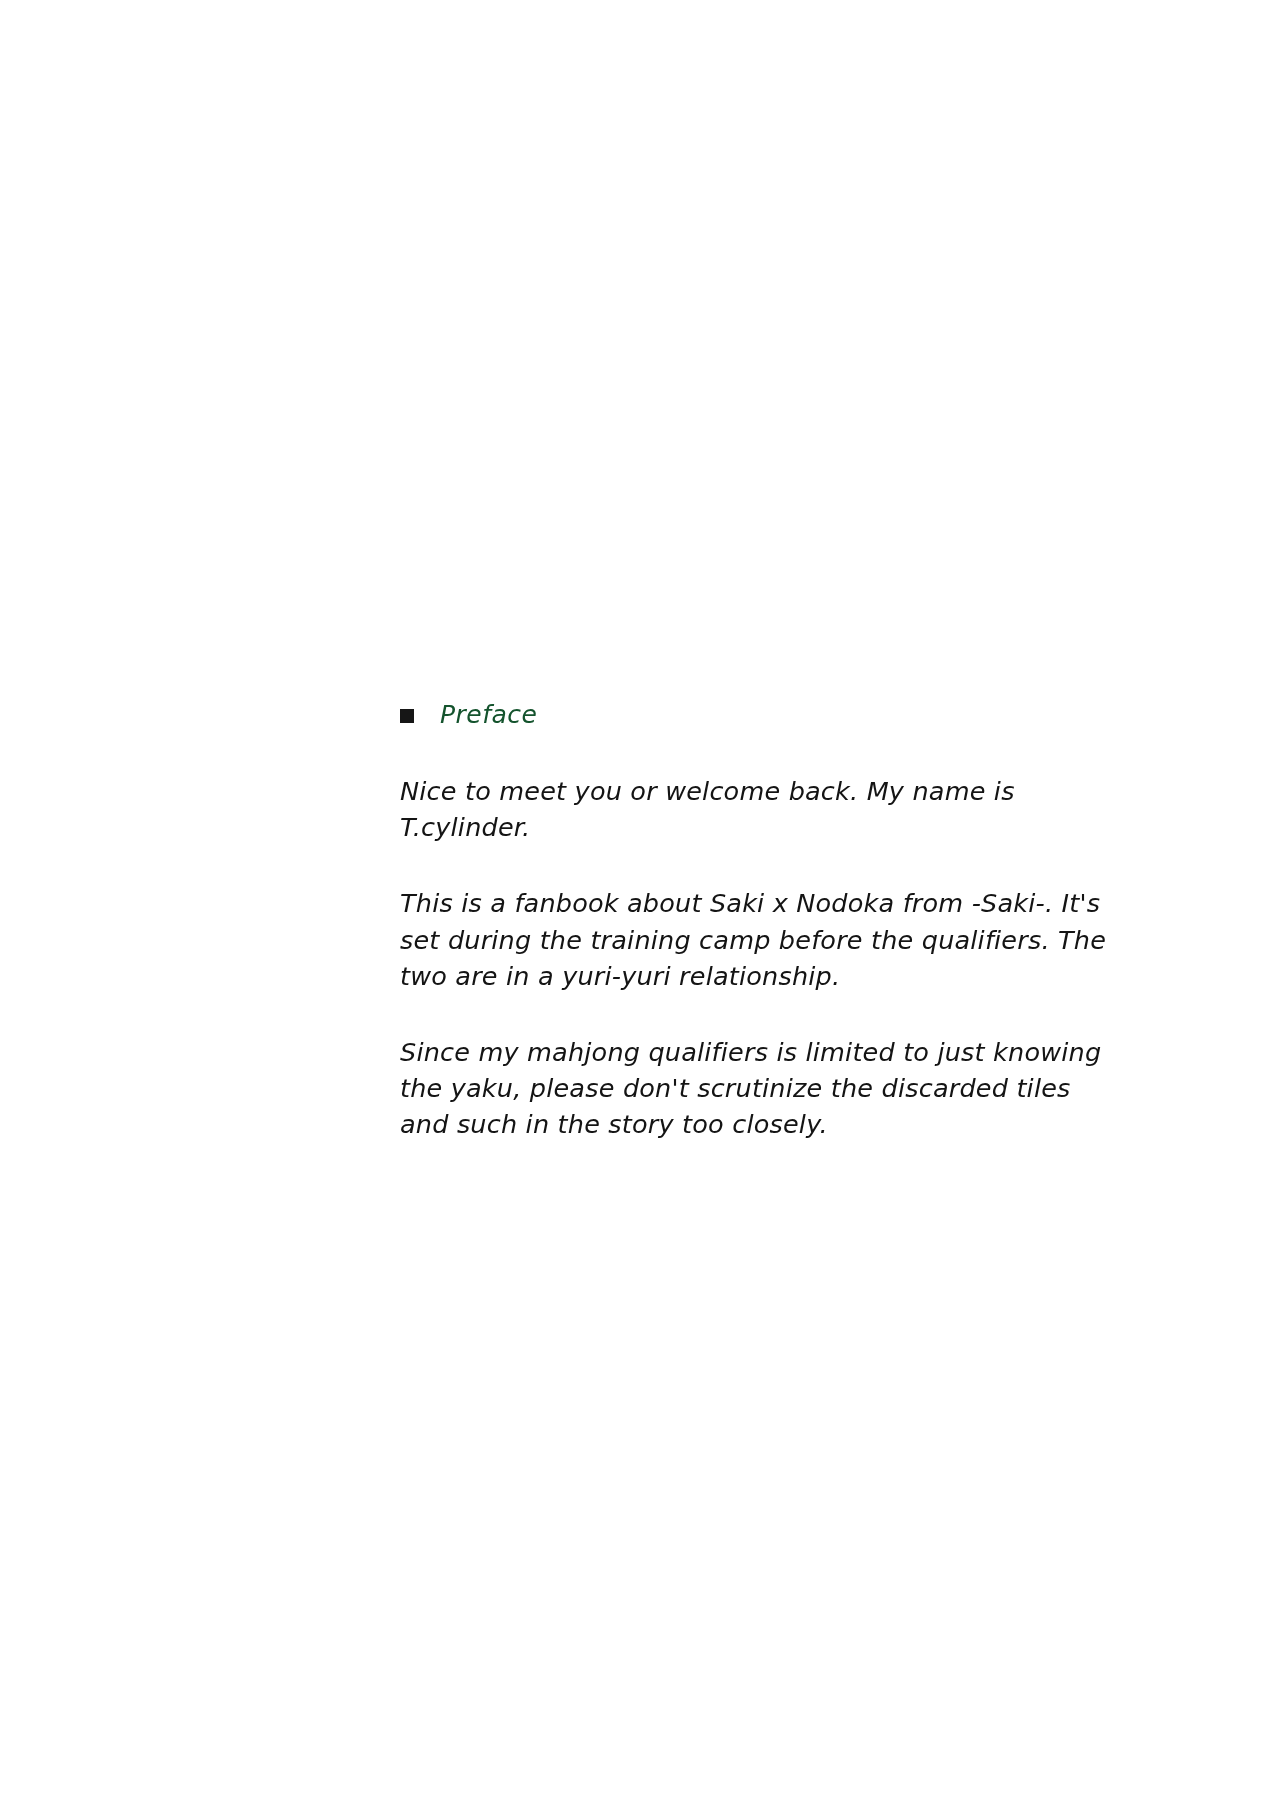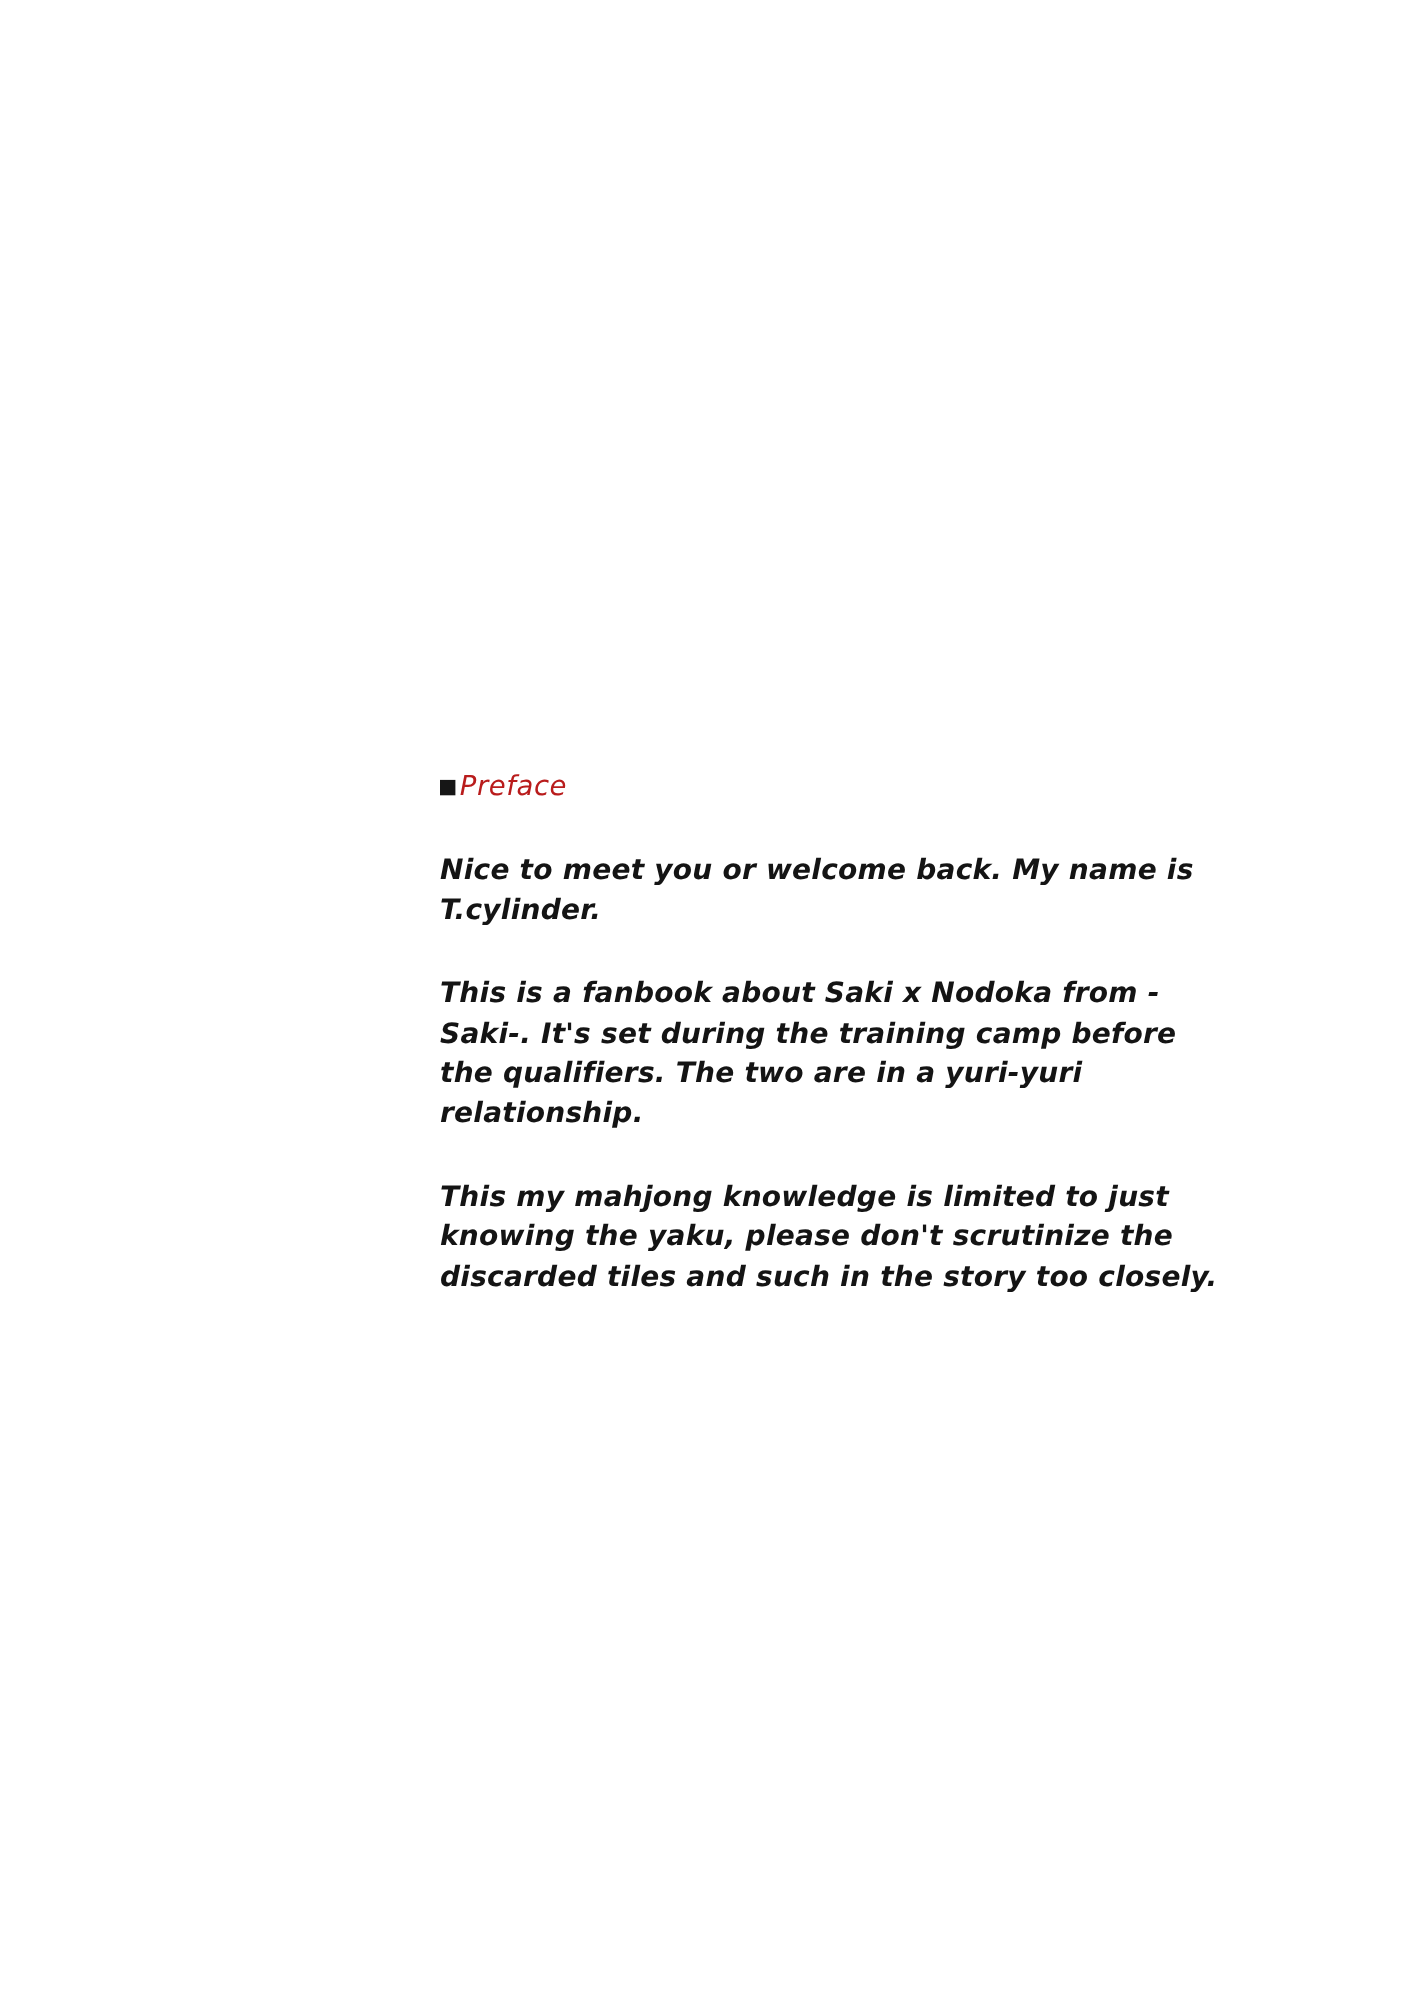--- a/index.html
+++ b/index.html
@@ -28,24 +28,24 @@
   .content {
     position: absolute;
     left: 400px;
     top: 700px;
     width: 740px;
   }
 
   .section-heading {
     display: flex;
     align-items: center;
-    gap: 4px;
+    gap: 26px;
     font-size: 25px;
     letter-spacing: 0.5px;
-    color: #b91c1c;
+    color: #14532d;
     margin-bottom: 44px;
   }
   .bullet-square {
     display: inline-block;
     width: 14px;
     height: 14px;
     background: #161616;
     flex: 0 0 auto;
     position: relative;
     top: 1px;
@@ -56,21 +56,20 @@
   }
 
   .para {
     font-size: 25.5px;
     line-height: 1.42;
     color: #141414;
     margin: 16px 0 40px 0;
     font-style: italic;
     letter-spacing: 0.2px;
     max-width: 715px;
-    font-weight: bold;
   }
   .para:last-child {
     margin-bottom: 0;
   }
 
   .page-number {
     position: absolute;
     left: 0;
     top: 1630px;
     width: 1280px;
@@ -88,18 +87,18 @@
 
   <div class="content">
 
     <div class="section-heading">
       <span class="bullet-square"></span>
       <span class="heading-text">Preface</span>
     </div>
 
     <p class="para">Nice to meet you or welcome back. My name is T.cylinder.</p>
     <p class="para">This is a fanbook about Saki x Nodoka from -Saki-. It's set during the training camp before the qualifiers. The two are in a yuri-yuri relationship.</p>
-    <p class="para">This my mahjong knowledge is limited to just knowing the yaku, please don't scrutinize the discarded tiles and such in the story too closely.</p>
+    <p class="para">Since my mahjong qualifiers is limited to just knowing the yaku, please don't scrutinize the discarded tiles and such in the story too closely.</p>
 
   </div>
 
 
 </div>
 
 </body></html>

